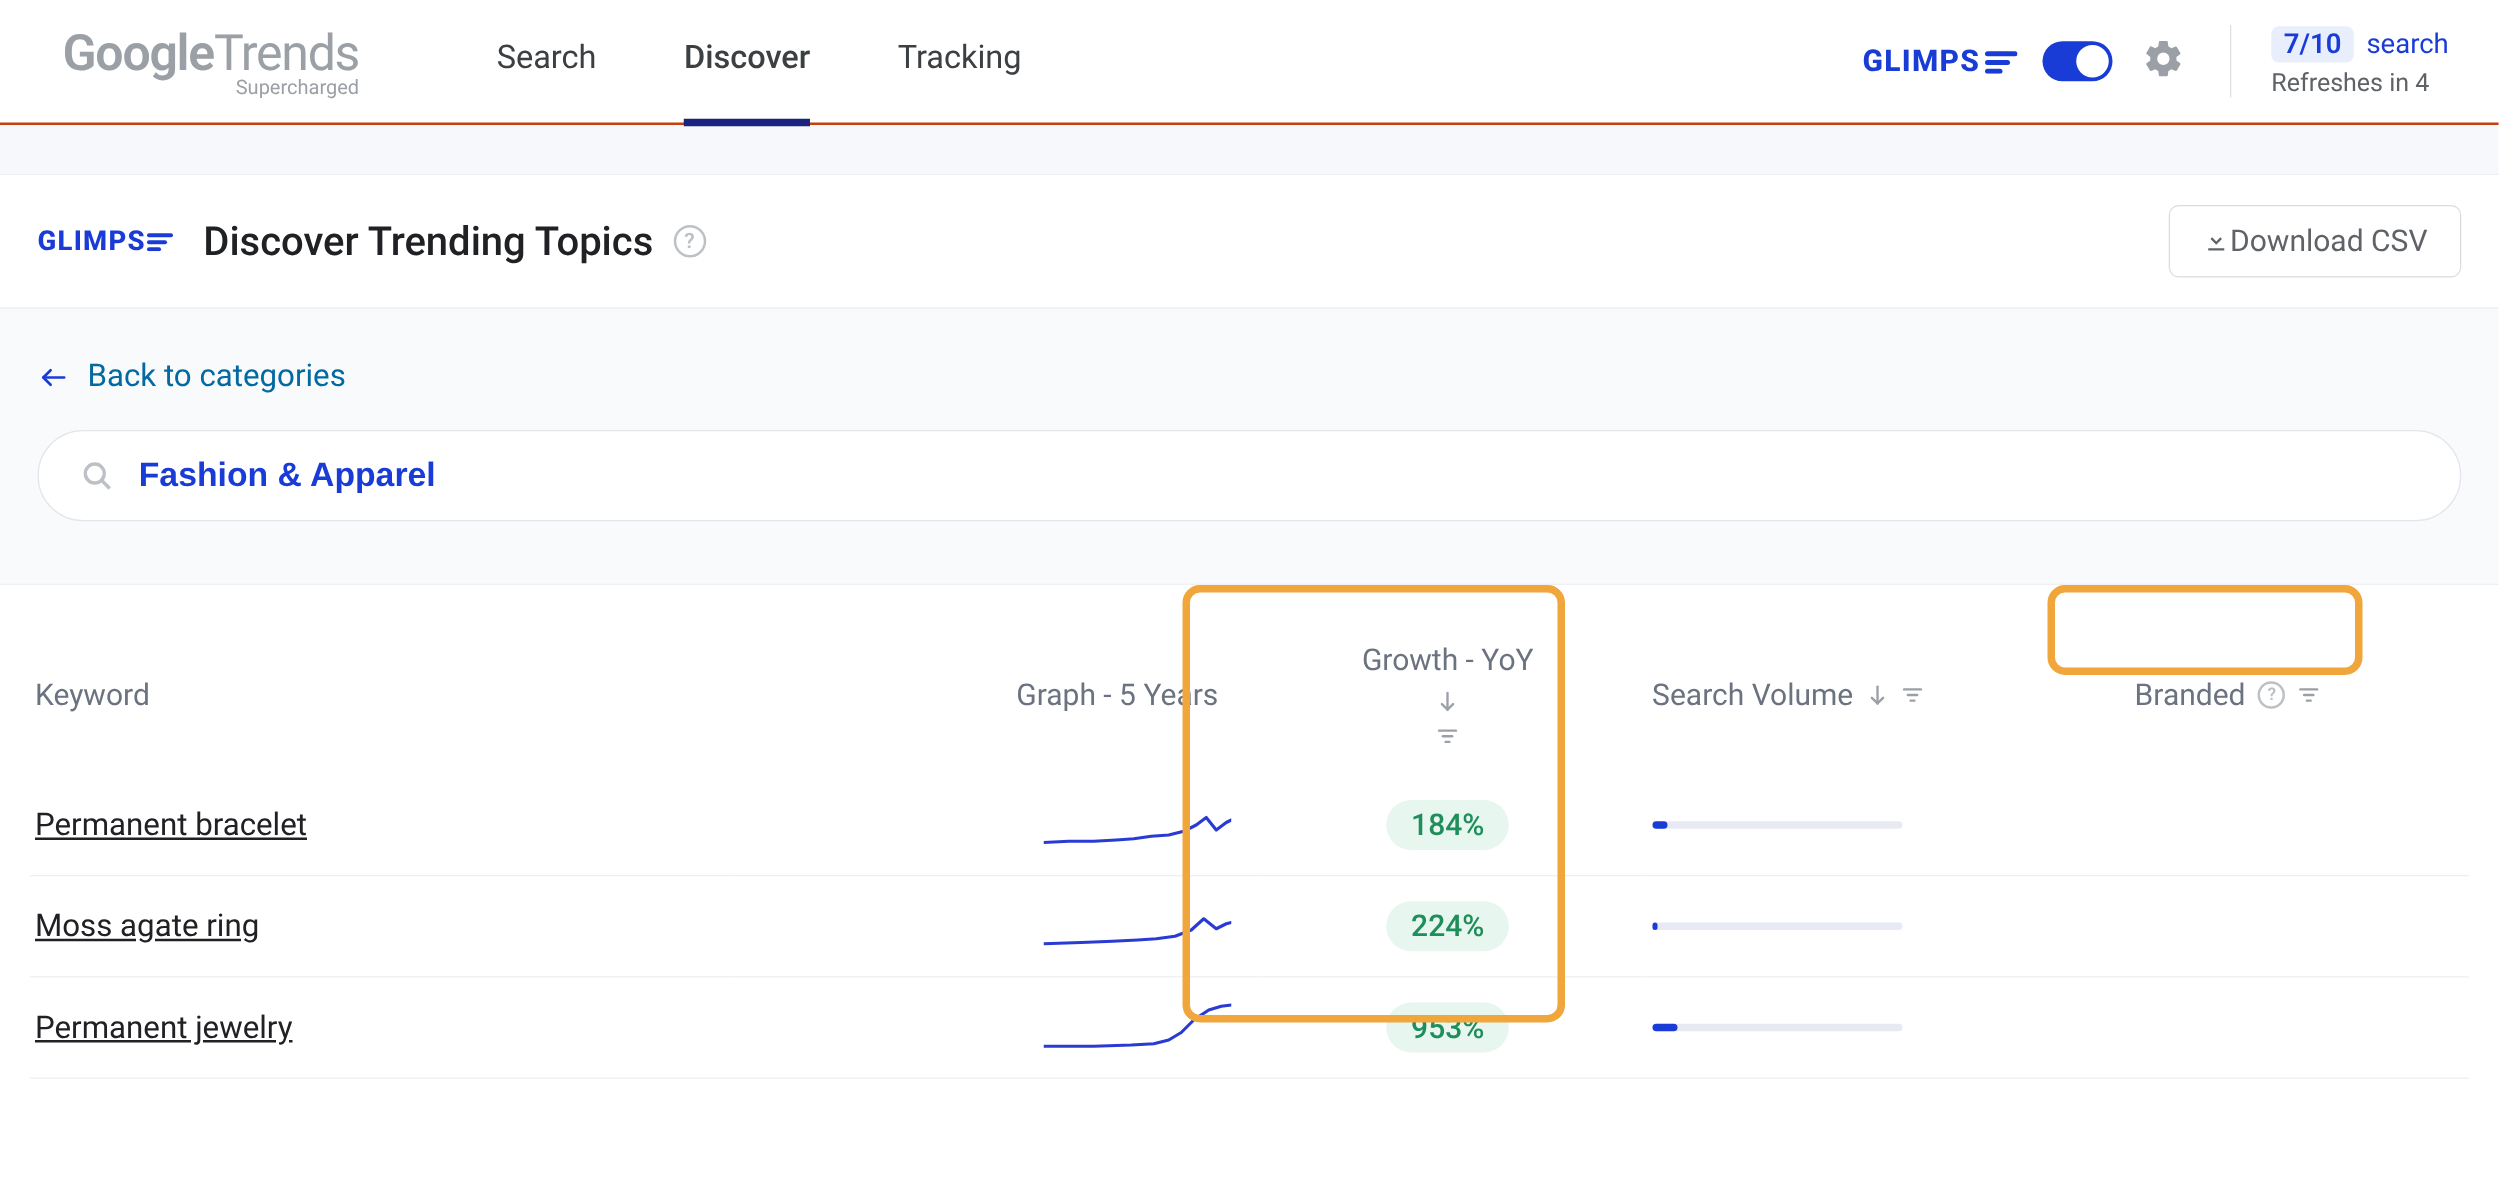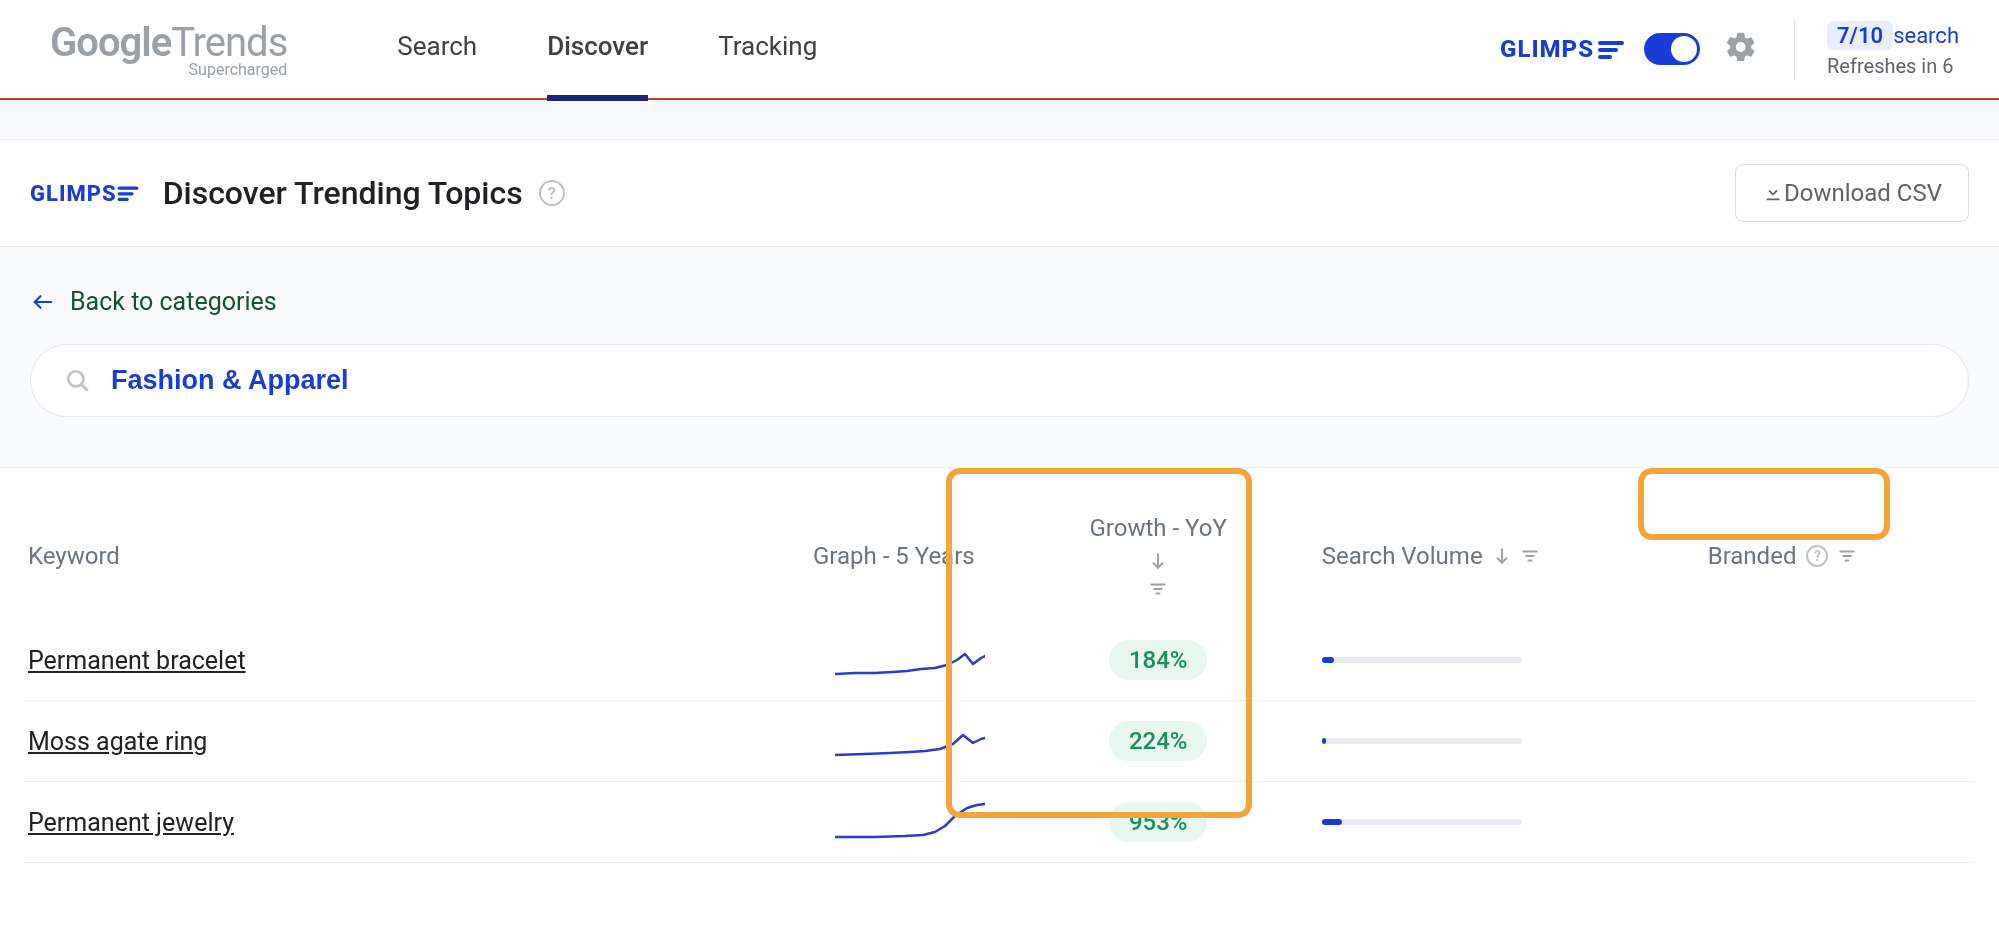--- a/index.html
+++ b/index.html
@@ -45,21 +45,21 @@
     align-items: center;
   }
   .glimpse-brand svg { margin-left: 4px; }
   .toggle {
     width: 56px; height: 32px; border-radius: 16px; background: #1a3cd6; position: relative; cursor: pointer;
   }
   .toggle .knob { position: absolute; right: 3px; top: 3px; width: 26px; height: 26px; border-radius: 50%; background: #fff; }
   .gear-icon { color: #9aa0a6; cursor: pointer; padding: 4px; }
   .divider-v { width: 1px; height: 58px; background: #e0e0e0; margin: 0 12px; }
   .usage-block { display: flex; flex-direction: column; font-size: 20px; color: #5f6368; }
-  .usage-top { display: flex; align-items: center; }
+  .usage-top { display: flex; align-items: center; gap: 10px; }
   .usage-badge { background: #e8eefc; color: #1a3cd6; padding: 2px 10px; border-radius: 6px; font-weight: 600; font-size: 22px; }
   .usage-label { color: #1a3cd6; font-size: 22px; }
 
   .gray-strip { height: 40px; background: #f6f8fb; border-bottom: 1px solid #eef0f3; }
 
   
   .page-header {
     display: flex; align-items: center; padding: 24px 30px 24px 30px;
     border-bottom: 1px solid #e8eaed;
   }
@@ -71,21 +71,21 @@
     color: #bdc1c6; font-size: 17px; font-weight: 600;
   }
   .download-btn {
     margin-left: auto; display: flex; align-items: center; 
     border: 1px solid #dadce0; border-radius: 8px; padding: 14px 26px;
     font-size: 24px; color: #5f6368; cursor: pointer; background: #fff;
   }
 
   
   .sub-area { background: #f8fafc; padding: 40px 30px 50px 30px; border-bottom: 1px solid #eef0f3; }
-  .back-link { display: inline-flex; align-items: center; gap: 14px; color: #14532d; font-size: 25px; cursor: pointer; margin-bottom: 28px; }
+  .back-link { display: inline-flex; align-items: center; gap: 14px; color: #0369a1; font-size: 25px; cursor: pointer; margin-bottom: 28px; }
   .search-pill {
     display: flex; align-items: center; gap: 20px;
     background: #fff; border: 1px solid #e3e6ea; border-radius: 999px;
     padding: 20px 34px; width: 100%;
   }
   .search-pill input {
     border: none; outline: none; font-size: 27px; color: #1a3cd6; font-weight: 600;
     flex: 1; background: transparent;
   }
   .search-icon { color: #bdc1c6; }
@@ -161,21 +161,21 @@
       <svg width="34" height="34" viewBox="0 0 24 24" fill="#9aa0a6">
           <path d="M19.14,12.94a7,7,0,0,0,.05-.94,7,7,0,0,0-.05-.94l2.11-1.65a.5.5,0,0,0,.12-.64l-2-3.46a.5.5,0,0,0-.61-.22l-2.49,1a7,7,0,0,0-1.63-.94l-.38-2.65A.5.5,0,0,0,13.77,2H9.77a.5.5,0,0,0-.49.42L8.9,5.07a7,7,0,0,0-1.63.94l-2.49-1a.5.5,0,0,0-.61.22l-2,3.46a.5.5,0,0,0,.12.64L4.4,11.06a7,7,0,0,0,0,1.88L2.29,14.59a.5.5,0,0,0-.12.64l2,3.46a.5.5,0,0,0,.61.22l2.49-1a7,7,0,0,0,1.63.94l.38,2.65a.5.5,0,0,0,.49.42h4a.5.5,0,0,0,.49-.42l.38-2.65a7,7,0,0,0,1.63-.94l2.49,1a.5.5,0,0,0,.61-.22l2-3.46a.5.5,0,0,0-.12-.64ZM11.77,15.5A3.5,3.5,0,1,1,15.27,12,3.5,3.5,0,0,1,11.77,15.5Z"></path>
         </svg>
     </span>
     <div class="divider-v"></div>
     <div class="usage-block">
       <div class="usage-top">
         <span class="usage-badge">7/10</span>
         <span class="usage-label">search</span>
       </div>
-      <div style="margin-top:4px;">Refreshes in 6</div>
+      <div style="margin-top:4px;">Refreshes in 4</div>
     </div>
   </div>
 </div>
 
 <div class="gray-strip"></div>
 
 <div class="page-header">
   <span class="glimpse-small">
     <span>GLIMPS</span>
     <svg width="22" height="16" viewBox="0 0 26 20">

